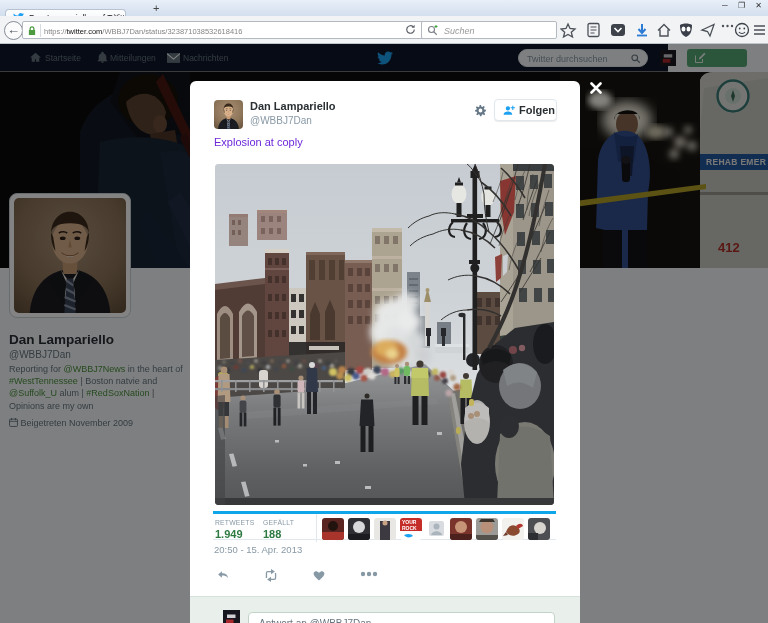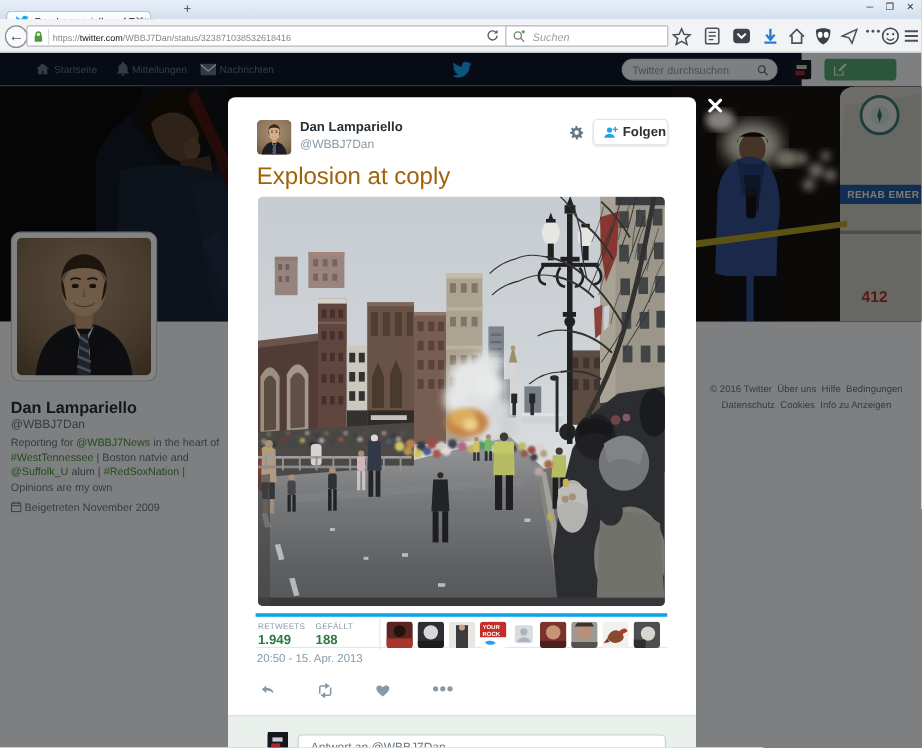--- a/index.html
+++ b/index.html
@@ -65,21 +65,21 @@
 
   
   #modal { position:absolute; left:190px; top:37px; width:390px; height:560px; background:#fff; border-radius:6px; }
   #mavatar { position:absolute; left:24px; top:19px; width:29px; height:29px; border-radius:4px; overflow:hidden; }
   #mname { position:absolute; left:60px; top:19px; font-size:11px; font-weight:bold; color:#292f33; }
   #mhandle { position:absolute; left:60px; top:34px; font-size:10px; color:#8899a6; }
   
   #mfollow { position:absolute; left:304px; top:18px; width:63px; height:22px; background:#fff;
     border:1px solid #e1e8ed; border-radius:4px; box-shadow:0 1px 1px rgba(0,0,0,0.08); }
   #mfollow .t { position:absolute; left:24px; top:4px; font-size:11px; font-weight:bold; color:#292f33; }
-  #mtweet { position:absolute; left:24px; top:55px; font-size:20px; color:#a16207; }
+  #mtweet { position:absolute; left:24px; top:55px; font-size:11px; color:#6d28d9; }
   #mphoto { position:absolute; left:25px; top:83px; width:339px; height:341px; background:#c8d1d8; border-radius:4px; overflow:hidden; filter:saturate(0.68) contrast(0.93) brightness(1.03);}
   #mstats { position:absolute; left:23px; top:430px; width:343px; height:29px;
     border-top:3px solid #0ea5e9; border-bottom:1px solid #e1e8ed; }
   .statlabel { font-size:6.8px; color:#8899a6; letter-spacing:0.2px; }
   .statnum { font-size:11px; font-weight:bold; color:#2d7a42; }
   #mstamp { position:absolute; left:24px; top:463px; font-size:9.5px; color:#8899a6; }
   #mactions { position:absolute; left:24px; top:487px; width:350px; height:16px; color:#8899a6; }
   #mreply { position:absolute; left:0px; top:515px; width:390px; height:45px; background:#e9f0eb;
     border-top:1px solid #d7e2da; }
   #mreply .av { position:absolute; left:33px; top:13px; width:17px; height:17px; border-radius:3px; background:#14141c; }
@@ -316,21 +316,20 @@
 </svg></div>
     </div>
   <div id="pname">Dan Lampariello</div>
   <div id="phandle">@WBBJ7Dan</div>
   <div id="pbio">Reporting for <a>@WBBJ7News</a> in the heart of <a>#WestTennessee</a> | Boston natvie and <a>@Suffolk_U</a> alum | <a>#RedSoxNation</a> | Opinions are my own</div>
   <div id="pjoined"><svg style="vertical-align:-1px" width="9" height="9" viewBox="0 0 16 16">
         <rect x="1" y="2" width="14" height="13" rx="1.5" fill="none" stroke="#66757f" stroke-width="1.6"></rect>
         <path d="M1 6h14" stroke="#66757f" stroke-width="1.4"></path>
         <path d="M4.5 0v4M11.5 0v4" stroke="#66757f" stroke-width="1.6"></path>
       </svg> Beigetreten November 2009</div>
-  <div id="pfooter">© 2016 Twitter&nbsp; Über uns&nbsp; Hilfe&nbsp; Bedingungen Datenschutz&nbsp; Cookies&nbsp; Info zu Anzeigen</div>
 
   <div id="overlay"></div>
   <svg id="closexsvg" style="position:absolute;left:590px;top:38px" width="12" height="12" viewBox="0 0 12 12">
       <path d="M1.5 1.5 L10.5 10.5 M10.5 1.5 L1.5 10.5" stroke="#fff" stroke-width="2.6" stroke-linecap="round"></path>
     </svg>
 
   <div id="modal">
     <div id="mavatar"><svg viewBox="0 0 100 100" width="100%" height="100%" preserveAspectRatio="none">
   <defs>
     <radialGradient id="pbgB" cx="0.5" cy="0.35" r="0.85">

